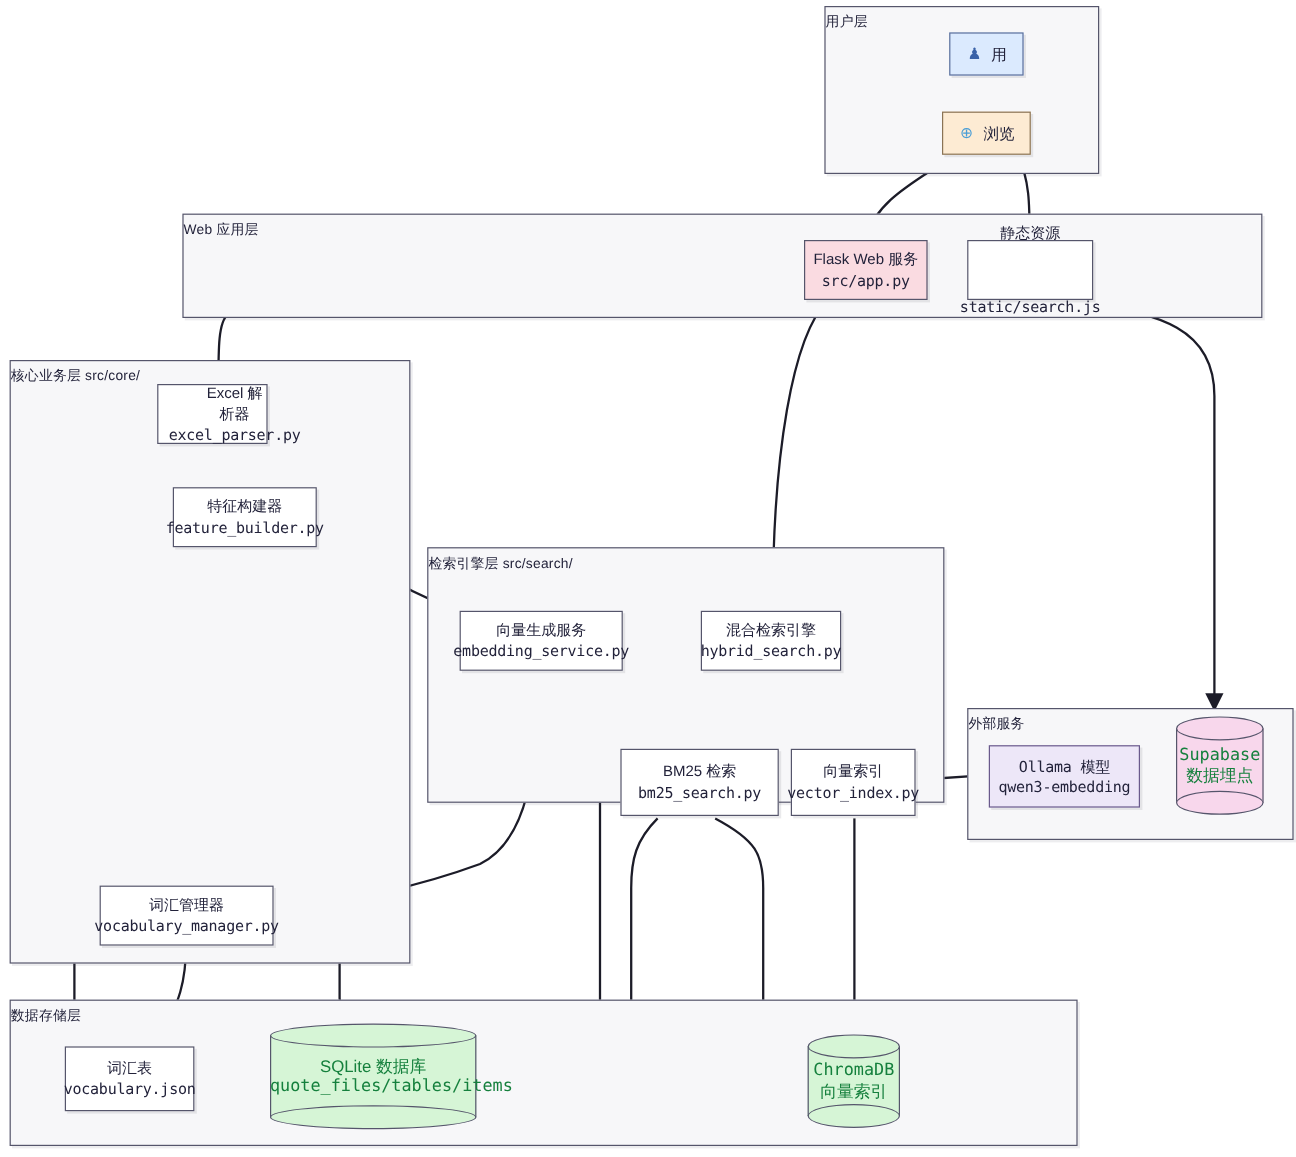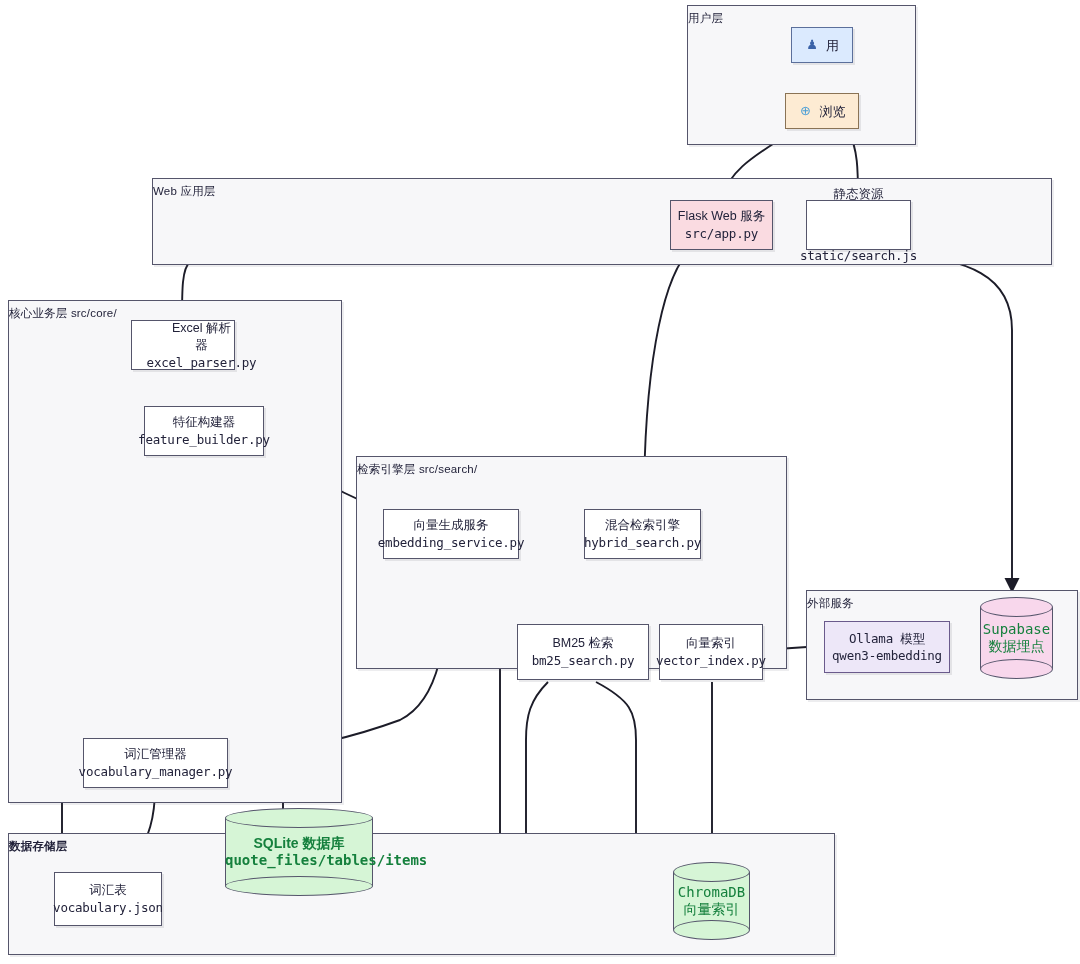--- a/index.html
+++ b/index.html
@@ -192,21 +192,21 @@
   </div>
 
   <div class="cluster" style="left:356px; top:456px; width:431px; height:213px;">
     <div class="cluster-label">检索引擎层 src/search/</div>
   </div>
 
   <div class="cluster" style="left:806px; top:590px; width:272px; height:110px;">
     <div class="cluster-label">外部服务</div>
   </div>
 
-  <div class="cluster" style="left:8px; top:833px; width:827px; height:122px;font-weight:bold;">
+  <div class="cluster" style="left:8px; top:833px; width:890px; height:122px;">
     <div class="cluster-label">数据存储层</div>
   </div>
 
   <div class="node iconbox" style="left:791px; top:27px; width:62px; height:36px; background:#dbeafe; border-color:#5b6f9b;">
     <span class="icon" style="color:#3a62a8;">♟</span>
     <span class="l1">用</span>
   </div>
 
   <div class="node iconbox" style="left:785px; top:93px; width:74px; height:36px; background:#fdebd3; border-color:#8a7355;">
     <span class="icon" style="color:#4a9ed6;">⊕</span>
@@ -216,21 +216,21 @@
   <div class="node" style="left:670px; top:200px; width:103px; height:50px; background:#fadbe1;">
     <span class="l1">Flask Web 服务</span>
     <span class="l2">src/app.py</span>
   </div>
 
   <div class="node" style="left:806px; top:200px; width:105px; height:50px;gap:44px;">
     <span class="l1">静态资源</span>
     <span class="l2">static/search.js</span>
   </div>
 
-  <div class="node" style="left:131px; top:320px; width:104px; height:50px;padding-left:37px;">
+  <div class="node" style="left:131px; top:320px; width:92px; height:50px;padding-left:37px;">
     <span class="l1">Excel 解析器</span>
     <span class="l2">excel_parser.py</span>
   </div>
 
   <div class="node" style="left:144px; top:406px; width:120px; height:50px;">
     <span class="l1">特征构建器</span>
     <span class="l2">feature_builder.py</span>
   </div>
 
   <div class="node" style="left:83px; top:738px; width:145px; height:50px;">
@@ -271,21 +271,21 @@
       <div class="l2">Supabase</div>
       <div class="l1">数据埋点</div>
     </div>
   </div>
 
   <div class="node" style="left:54px; top:872px; width:108px; height:54px;">
     <span class="l1">词汇表</span>
     <span class="l2">vocabulary.json</span>
   </div>
 
-  <div class="cyl" style="left:225px; top:808px; width:148px; height:88px;font-weight:bold;">
+  <div class="cyl" style="left:225px; top:853px; width:172px; height:88px;">
     <div class="body" style="background:#d6f5d6;"></div>
     <div class="bot" style="background:#d6f5d6;"></div>
     <div class="top" style="background:#d6f5d6;"></div>
     <div class="txt">
       <div class="l1">SQLite 数据库</div>
       <div class="l2">quote_files/tables/items</div>
     </div>
   </div>
 
   <div class="cyl" style="left:673px; top:862px; width:77px; height:78px;">

